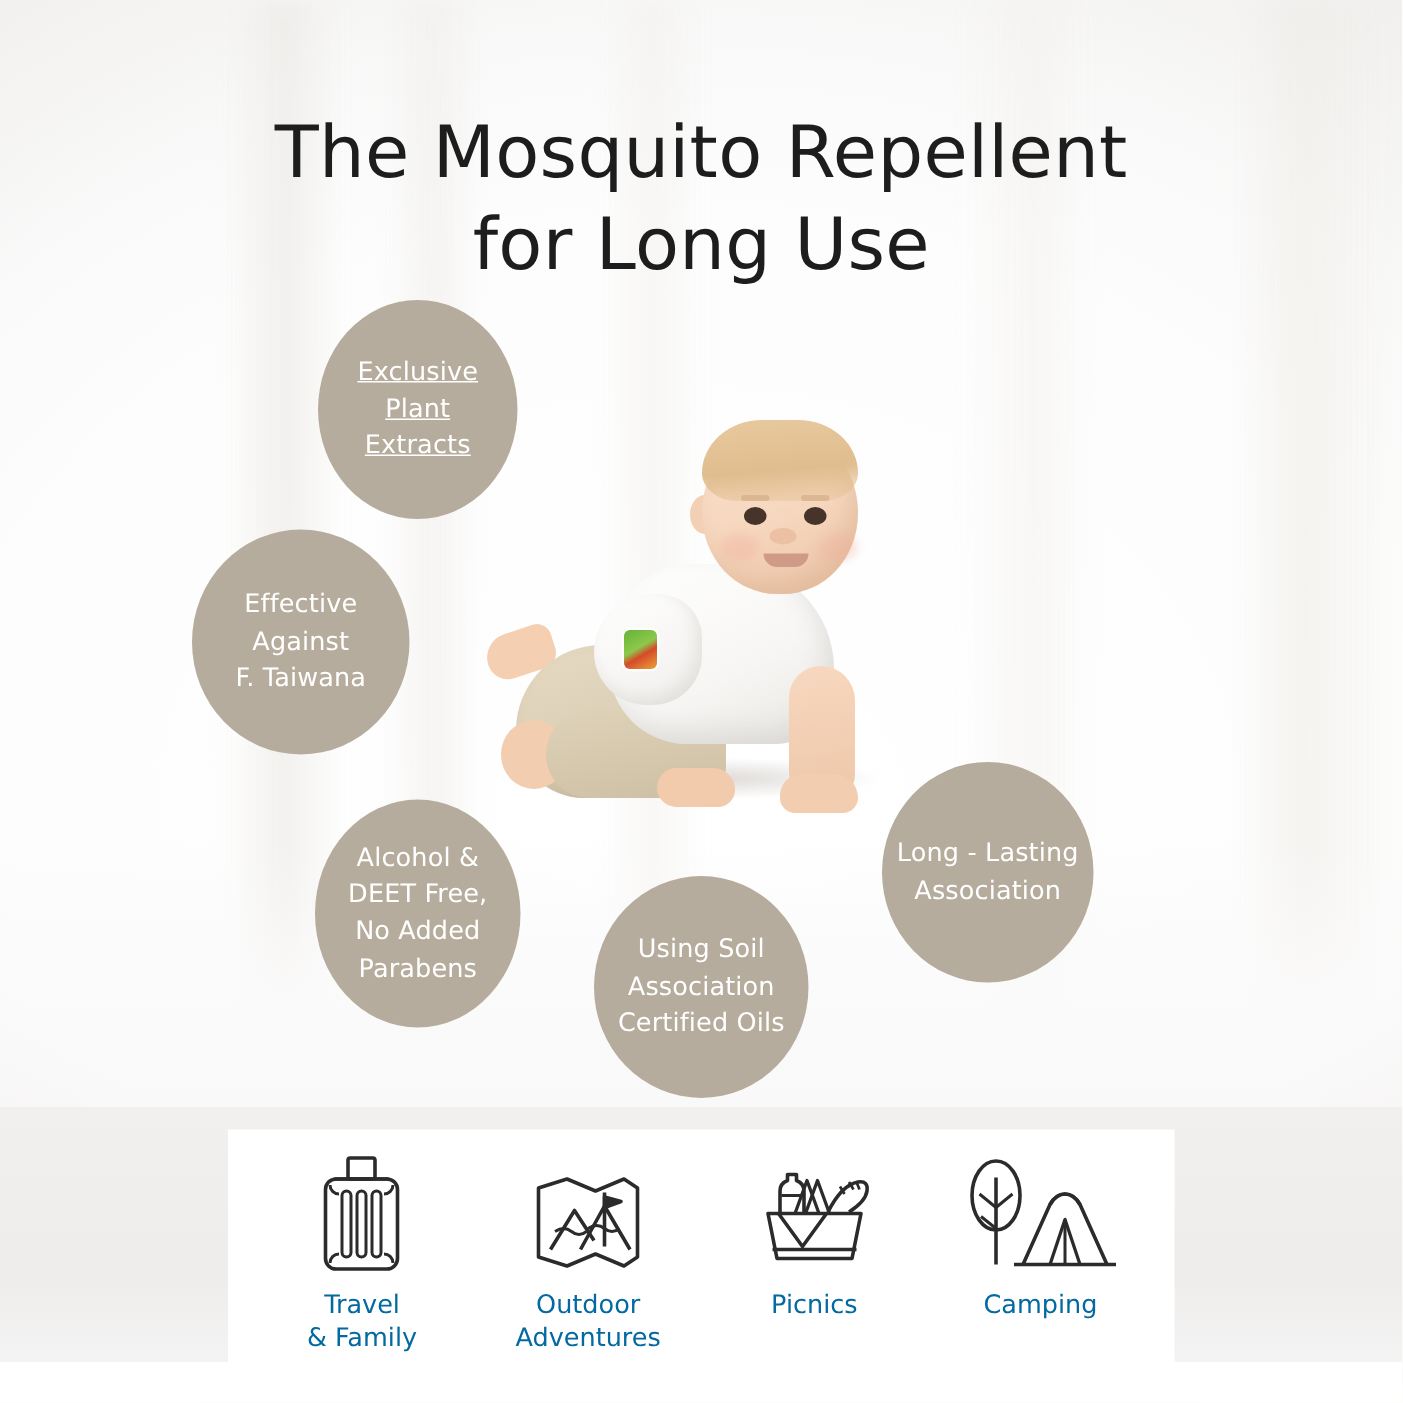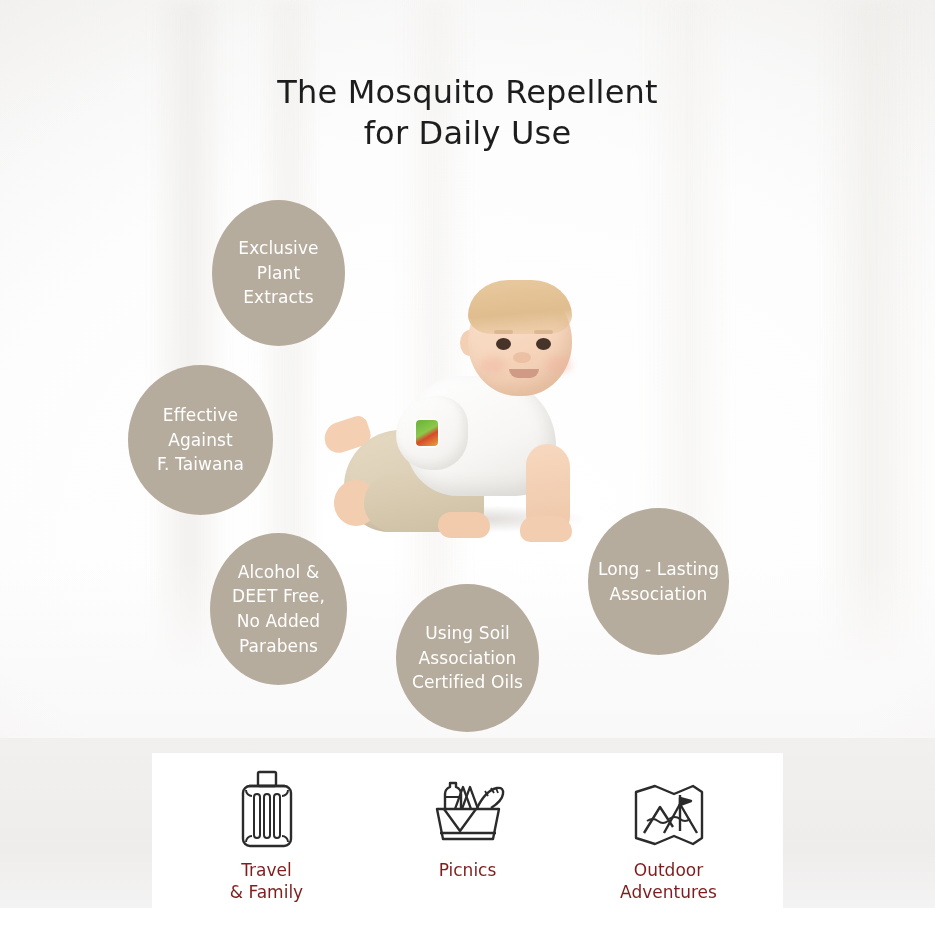--- a/index.html
+++ b/index.html
@@ -67,21 +67,21 @@
   
   .title-block {
     position: absolute;
     left: 0; right: 0;
     top: 72px;
     text-align: center;
     z-index: 6;
   }
   .title-line {
     font-family: "DejaVu Sans", sans-serif;
-    font-size: 32px;
+    font-size: 48px;
     font-weight: 400;
     color: #1d1d1d;
     line-height: 1.28;
     letter-spacing: 0.2px;
   }
 
   
   .baby-wrap {
     position: absolute;
     left: 310px;
@@ -253,23 +253,23 @@
   }
   .circle .c-text {
     font-family: "DejaVu Sans", sans-serif;
     font-size: 17px;
     line-height: 1.45;
     color: #ffffff;
     padding: 0 6px;
     letter-spacing: 0.1px;
   }
 
-  .c1 { left: 212px; top: 200px;  width: 133px; height: 146px; }
+  .c1 { left: 212px; top: 200px;  width: 133px; height: 146px; text-decoration: underline; }
   .c2 { left: 590px; top: 193px;  width: 139px; height: 152px; }
-  .c3 { left: 128px; top: 365px;  width: 145px; height: 150px; }
+  .c3 { left: 128px; top: 353px;  width: 145px; height: 150px; }
   .c4 { left: 665px; top: 350px;  width: 140px; height: 152px; }
   .c5 { left: 210px; top: 533px;  width: 137px; height: 152px; }
   .c6 { left: 588px; top: 508px;  width: 141px; height: 147px; }
   .c7 { left: 396px; top: 584px;  width: 143px; height: 148px; }
 
   
   .usage-panel {
     position: absolute;
     left: 152px;
     top: 753px;
@@ -293,21 +293,21 @@
     height: 84px;
     display: flex;
     align-items: flex-end;
     justify-content: center;
   }
   .usage-label {
     margin-top: 8px;
     font-family: "DejaVu Sans", sans-serif;
     font-size: 17px;
     line-height: 1.3;
-    color: #7f1d1d;
+    color: #0369a1;
     text-align: center;
     white-space: pre-line;
   }
   .panel-surround {
     position: absolute;
     left: 0; right: 0;
     top: 738px;
     height: 185px;
     background: linear-gradient(180deg, #f1f0ef 0%, #eeedec 60%, #f6f5f5 100%);
     z-index: 2;
@@ -327,21 +327,21 @@
 
 <div id="page">
 
   <div class="bg-base"></div>
   <div class="bg-curtain"></div>
   <div class="bg-floor"></div>
   <div class="bg-vignette"></div>
 
   <div class="title-block">
     <div class="title-line">The Mosquito Repellent</div>
-    <div class="title-line">for Daily Use</div>
+    <div class="title-line">for Long Use</div>
   </div>
 
   <div class="baby-wrap">
     <div class="baby-shadow"></div>
     <div class="b-foot"></div>
     <div class="b-pants"></div>
     <div class="b-knee"></div>
     <div class="b-pants2"></div>
     <div class="b-torso"></div>
     <div class="b-arm"></div>
@@ -403,51 +403,66 @@
           <rect x="29" y="25" width="6" height="44" rx="3" stroke-width="2"></rect>
           <rect x="39" y="25" width="6" height="44" rx="3" stroke-width="2"></rect>
         </svg>
       </div>
       <div class="usage-label">Travel
 &amp; Family</div>
     </div>
 
     <div class="usage-item">
       <div class="usage-icon">
+        <svg width="76" height="70" viewBox="0 0 76 70" fill="none" stroke="#2b2b2b" stroke-width="2.4" stroke-linejoin="round">
+          <path d="M5 11 L24 5 L43 13 L62 5 L71 11 L71 57 L62 63 L43 55 L24 63 L5 57 Z"></path>
+          <path d="M13 52 L29 26 L42 46"></path>
+          <path d="M33 52 L49 23 L66 52"></path>
+          <path d="M16 40 q6 -4 11 0 q5 4 10 0" stroke-width="2"></path>
+          <path d="M38 38 q6 -4 11 0 q5 4 10 0" stroke-width="2"></path>
+          <line x1="49" y1="23" x2="49" y2="50"></line>
+          <path d="M49 17 L60 20 L49 24 Z" fill="#2b2b2b"></path>
+          <line x1="49" y1="14" x2="49" y2="26"></line>
+        </svg>
+      </div>
+      <div class="usage-label">Outdoor
+Adventures</div>
+    </div>
+
+    <div class="usage-item">
+      <div class="usage-icon">
         <svg width="82" height="76" viewBox="0 0 82 76" fill="none" stroke="#2b2b2b" stroke-width="2.4" stroke-linejoin="round">
           <path d="M10 34 L72 34 L66 64 L16 64 Z"></path>
           <line x1="13" y1="58" x2="69" y2="58"></line>
           <path d="M17 34 L33 56 L49 34"></path>
           <path d="M28 34 L36 12 L44 34" stroke-width="2.2"></path>
           <path d="M35 34 L43 12 L51 34" stroke-width="2.2"></path>
           <path d="M22 32 L22 18 a6 6 0 0 1 12 0 L34 32" transform="translate(-4 -4) scale(1)" stroke="none"></path>
           <path d="M18 33 L18 19 q0 -5 5 -7 L23 8 L29 8 L29 12 q5 2 5 7 L34 33"></path>
           <line x1="19" y1="22" x2="33" y2="22" stroke-width="2"></line>
           <path d="M50 33 q9 -18 20 -20 q7 -1 6 6 q-1 7 -12 14"></path>
           <path d="M58 16 l3 5 M64 13 l3 5 M69 13 l2 5" stroke-width="1.8"></path>
         </svg>
       </div>
       <div class="usage-label">Picnics</div>
     </div>
 
     <div class="usage-item">
       <div class="usage-icon">
-        <svg width="76" height="70" viewBox="0 0 76 70" fill="none" stroke="#2b2b2b" stroke-width="2.4" stroke-linejoin="round">
-          <path d="M5 11 L24 5 L43 13 L62 5 L71 11 L71 57 L62 63 L43 55 L24 63 L5 57 Z"></path>
-          <path d="M13 52 L29 26 L42 46"></path>
-          <path d="M33 52 L49 23 L66 52"></path>
-          <path d="M16 40 q6 -4 11 0 q5 4 10 0" stroke-width="2"></path>
-          <path d="M38 38 q6 -4 11 0 q5 4 10 0" stroke-width="2"></path>
-          <line x1="49" y1="23" x2="49" y2="50"></line>
-          <path d="M49 17 L60 20 L49 24 Z" fill="#2b2b2b"></path>
-          <line x1="49" y1="14" x2="49" y2="26"></line>
+        <svg width="104" height="80" viewBox="0 0 104 80" fill="none" stroke="#2b2b2b" stroke-width="2.4" stroke-linejoin="round">
+          <ellipse cx="22" cy="26" rx="16" ry="23"></ellipse>
+          <line x1="22" y1="14" x2="22" y2="72"></line>
+          <path d="M22 34 L11 25 M22 34 L33 25 M22 48 L12 40" stroke-width="2"></path>
+          <path d="M40 72 L58 32 q4 -7 10 -7 q6 0 10 7 L96 72"></path>
+          <path d="M58 32 q4 -7 10 -7 q6 0 10 7"></path>
+          <path d="M78 72 L68 42 L58 72" stroke-width="2.2"></path>
+          <line x1="68" y1="42" x2="68" y2="72" stroke-width="2"></line>
+          <line x1="34" y1="72" x2="102" y2="72"></line>
         </svg>
       </div>
-      <div class="usage-label">Outdoor
-Adventures</div>
+      <div class="usage-label">Camping</div>
     </div>
 
-
   </div>
 
   <div class="below-panel"></div>
 
 </div>
 
 </body></html>

